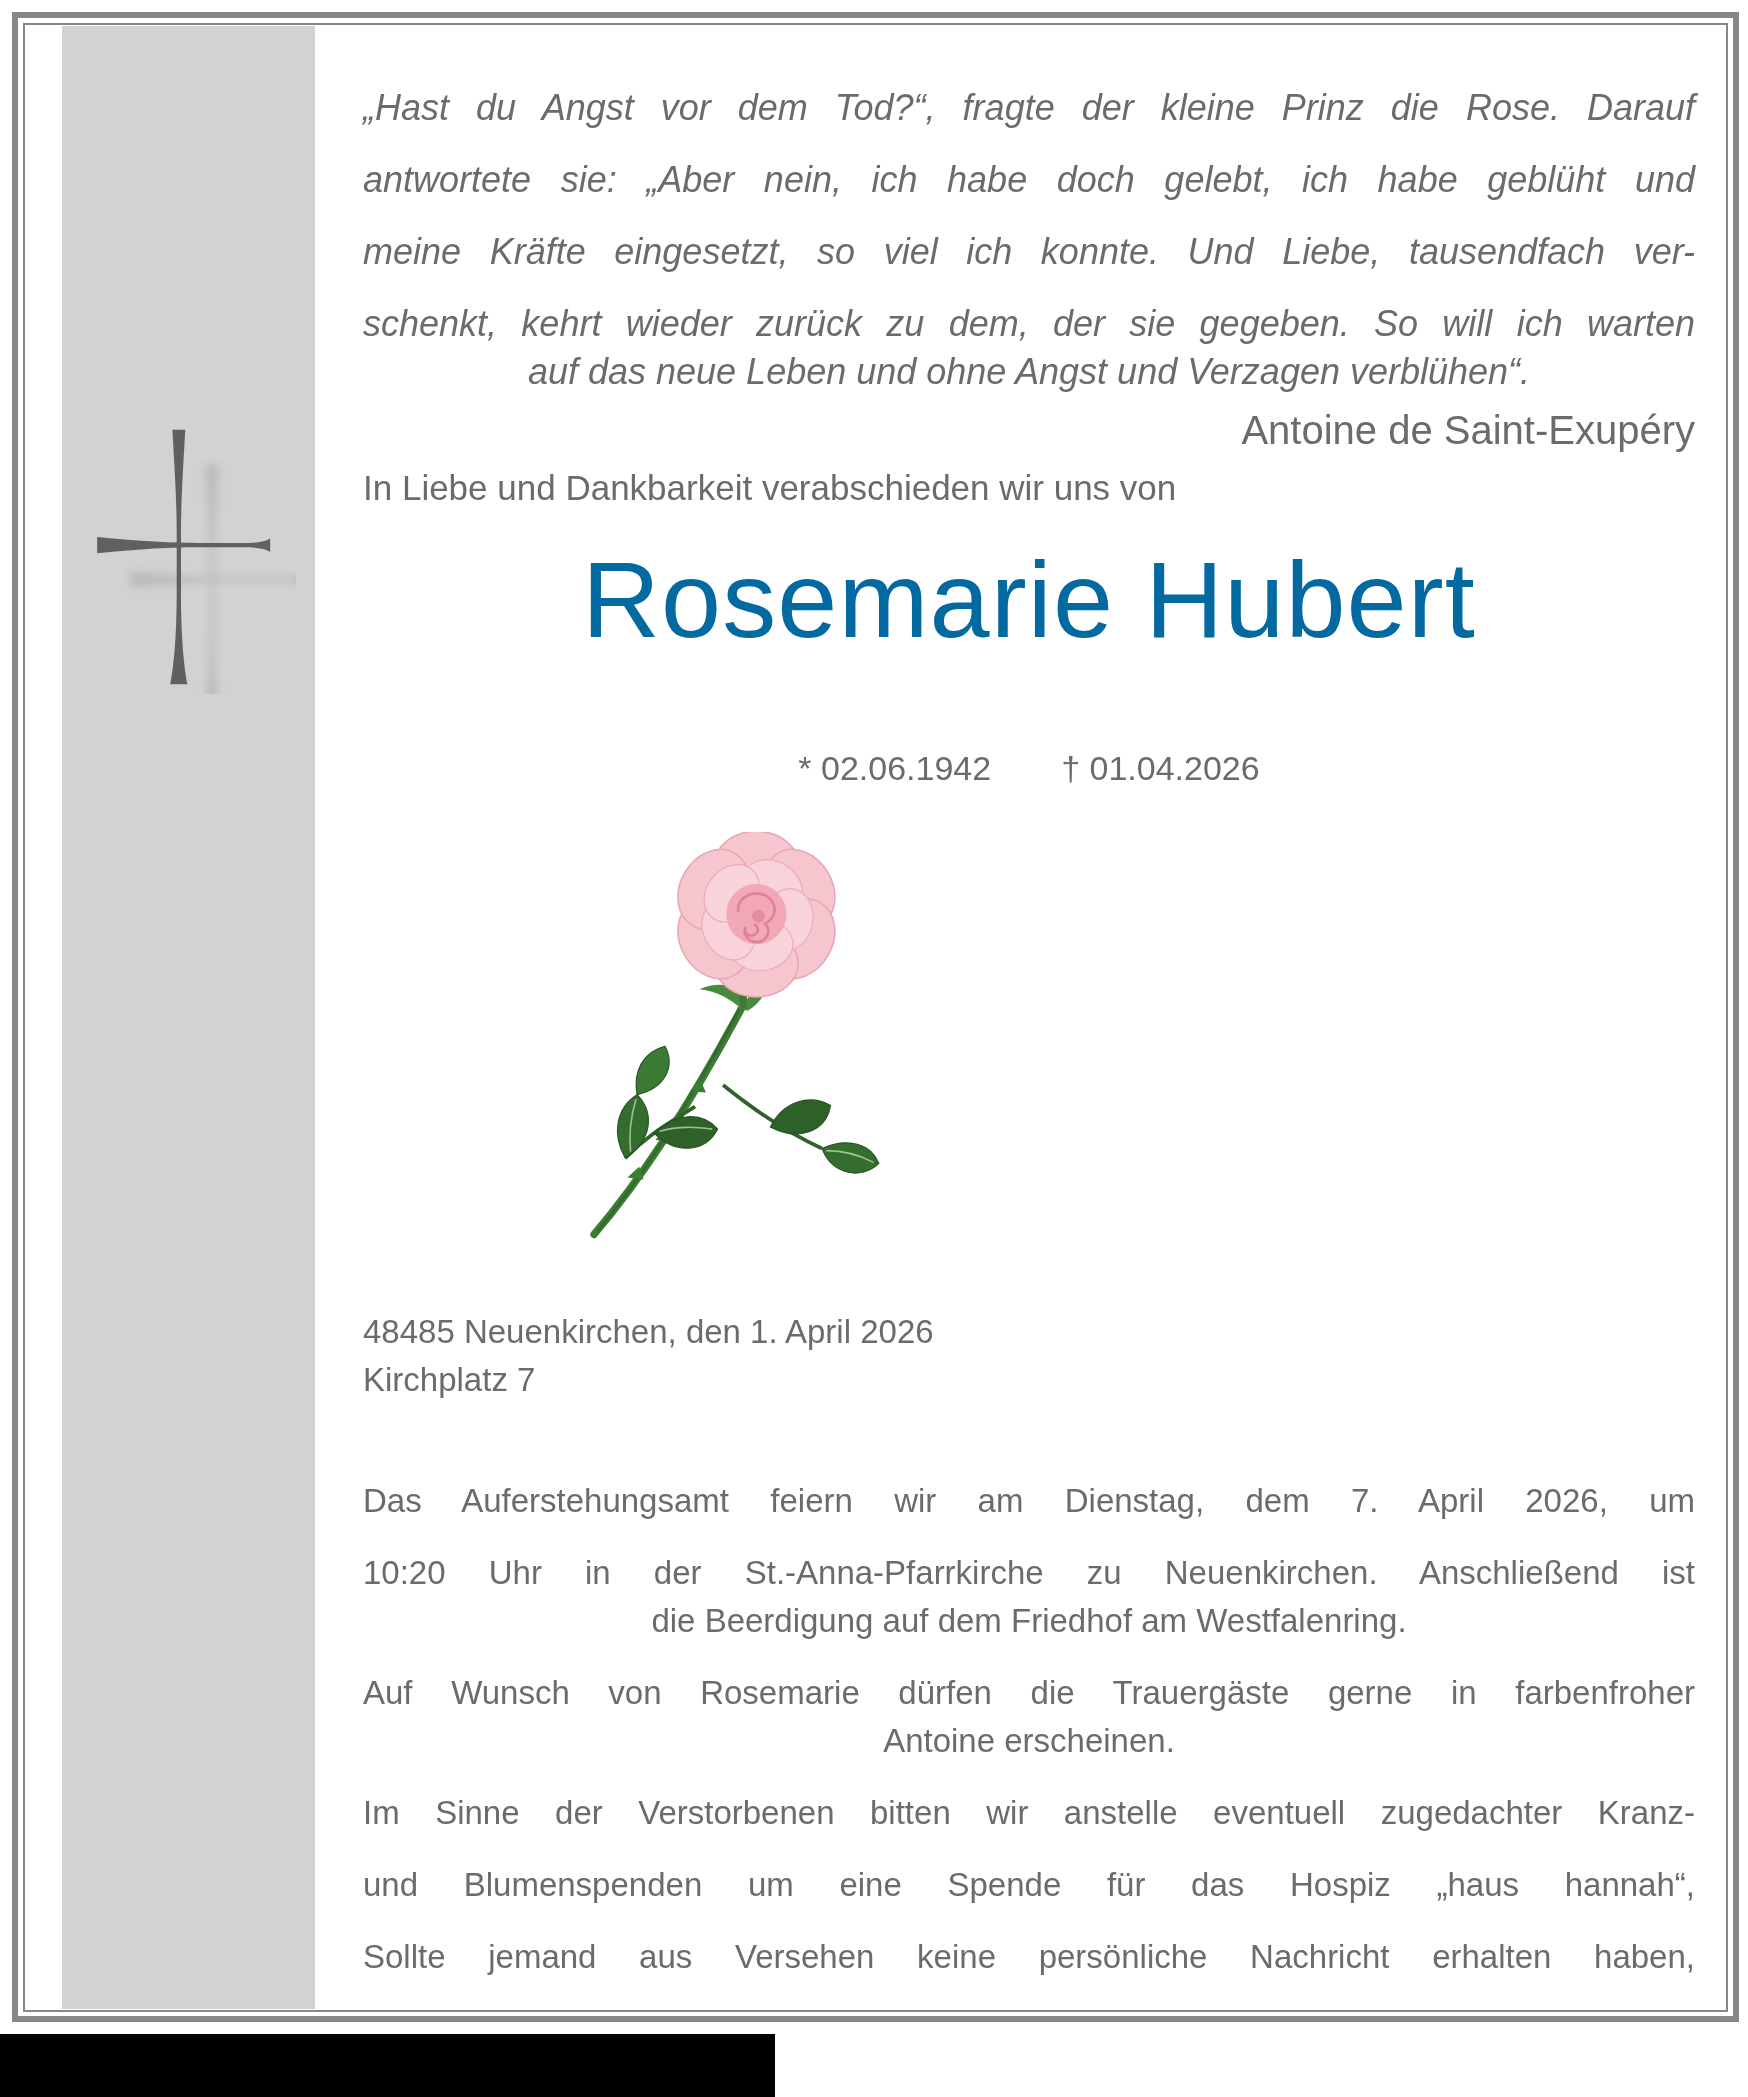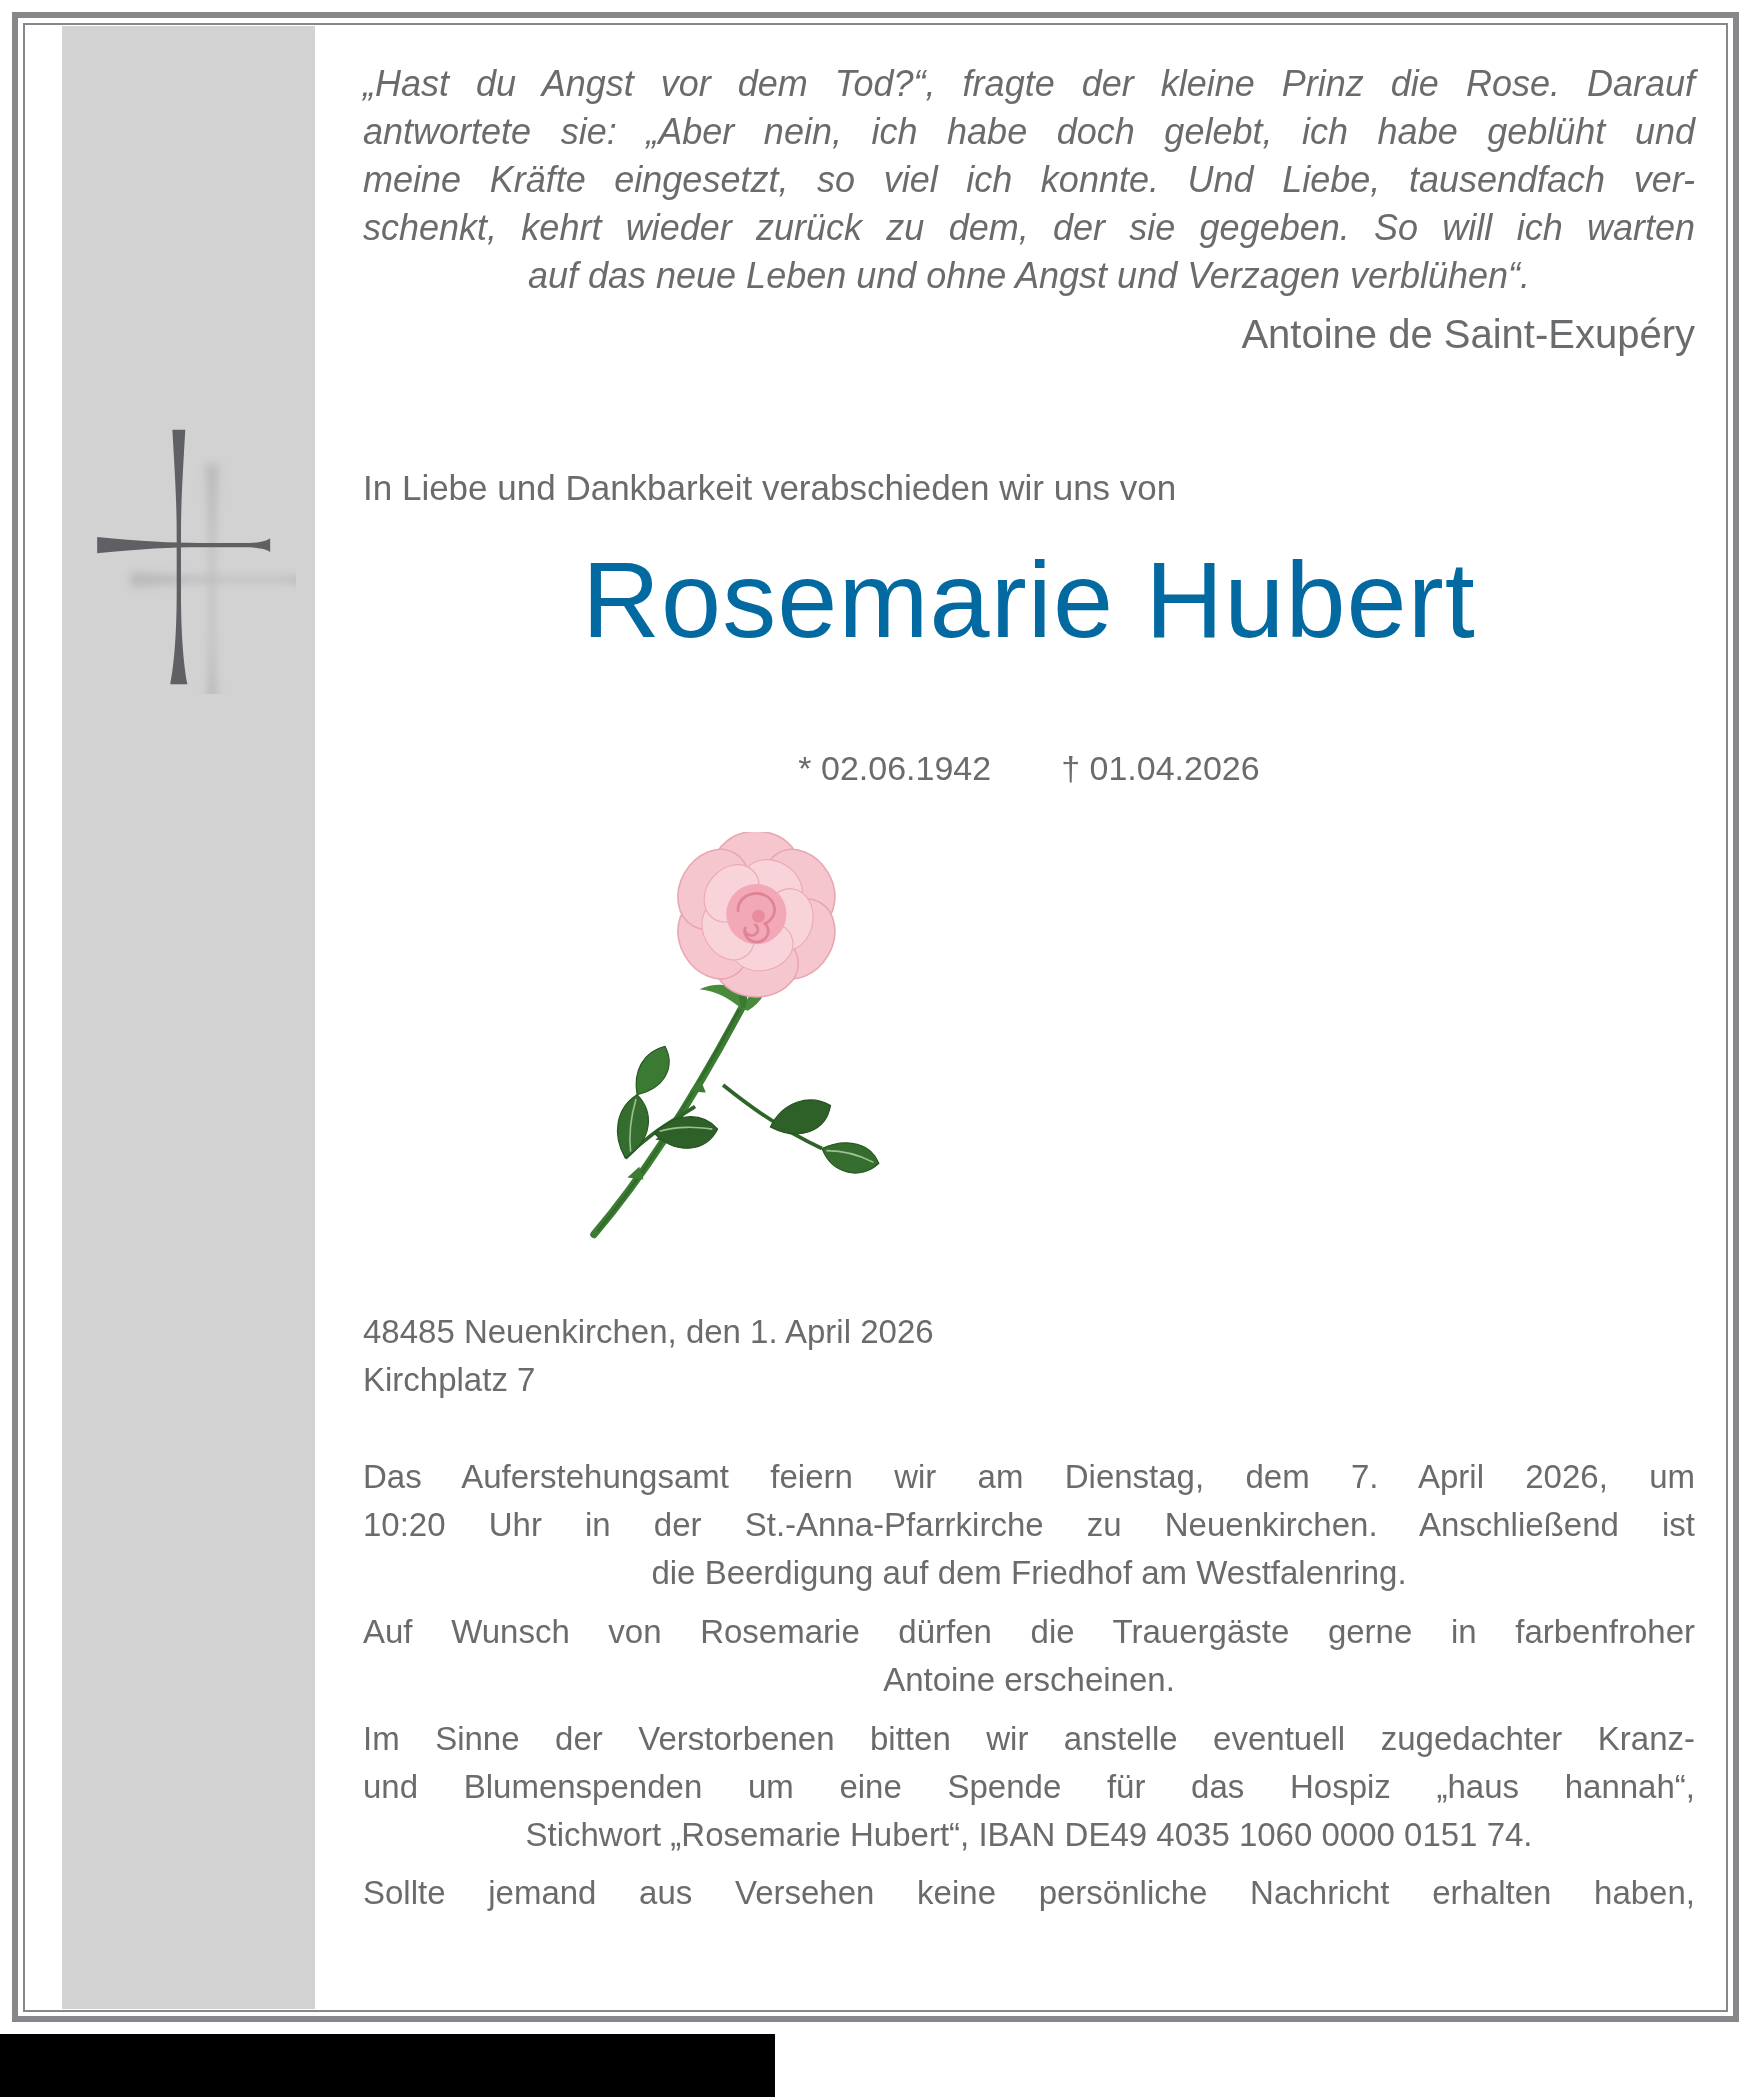--- a/index.html
+++ b/index.html
@@ -34,21 +34,21 @@
   }
   .content{
     position:absolute;left:363px;top:0;
     width:1332px;height:2024px;
   }
   .quote{
     position:absolute;left:0;top:60px;width:1332px;
     font-style:italic;font-size:36px;line-height:48px;
     font-weight:300;color:#6a6b6d;
   }
-  .jline{text-align:justify;text-align-last:justify;}
+  .jline{text-align:justify;text-align-last:justify;margin-top:24px;}
   .jline-end{text-align:center;}
   .attribution{
     text-align:right;font-style:normal;line-height:48px;font-size:40px;
     margin-top:9.7px;
   }
   .intro{
     position:absolute;left:0;top:468px;width:1332px;
     font-size:35px;font-weight:300;
   }
   .deceased-name{
@@ -143,21 +143,20 @@
         <div class="jline">10:20 Uhr in der St.-Anna-Pfarrkirche zu Neuenkirchen. Anschließend ist</div>
         <div class="jline-end">die Beerdigung auf dem Friedhof am Westfalenring.</div>
       </div>
       <div class="para">
         <div class="jline">Auf Wunsch von Rosemarie dürfen die Trauergäste gerne in farbenfroher</div>
         <div class="jline-end">Antoine erscheinen.</div>
       </div>
       <div class="para">
         <div class="jline">Im Sinne der Verstorbenen bitten wir anstelle eventuell zugedachter Kranz-</div>
         <div class="jline">und Blumenspenden um eine Spende für das Hospiz „haus hannah“,</div>
-        <div class="jline-end">Stichwort „Rosemarie Hubert“, IBAN DE49 4035 1060 0000 0151 74.</div>
       </div>
       <div class="para">
         <div class="jline">Sollte jemand aus Versehen keine persönliche Nachricht erhalten haben,</div>
       </div>
     </div>
 
   </div>
 
   <div class="rose-wrap">
     <svg width="301" height="420" viewBox="0 0 560 780" xmlns="http://www.w3.org/2000/svg">

